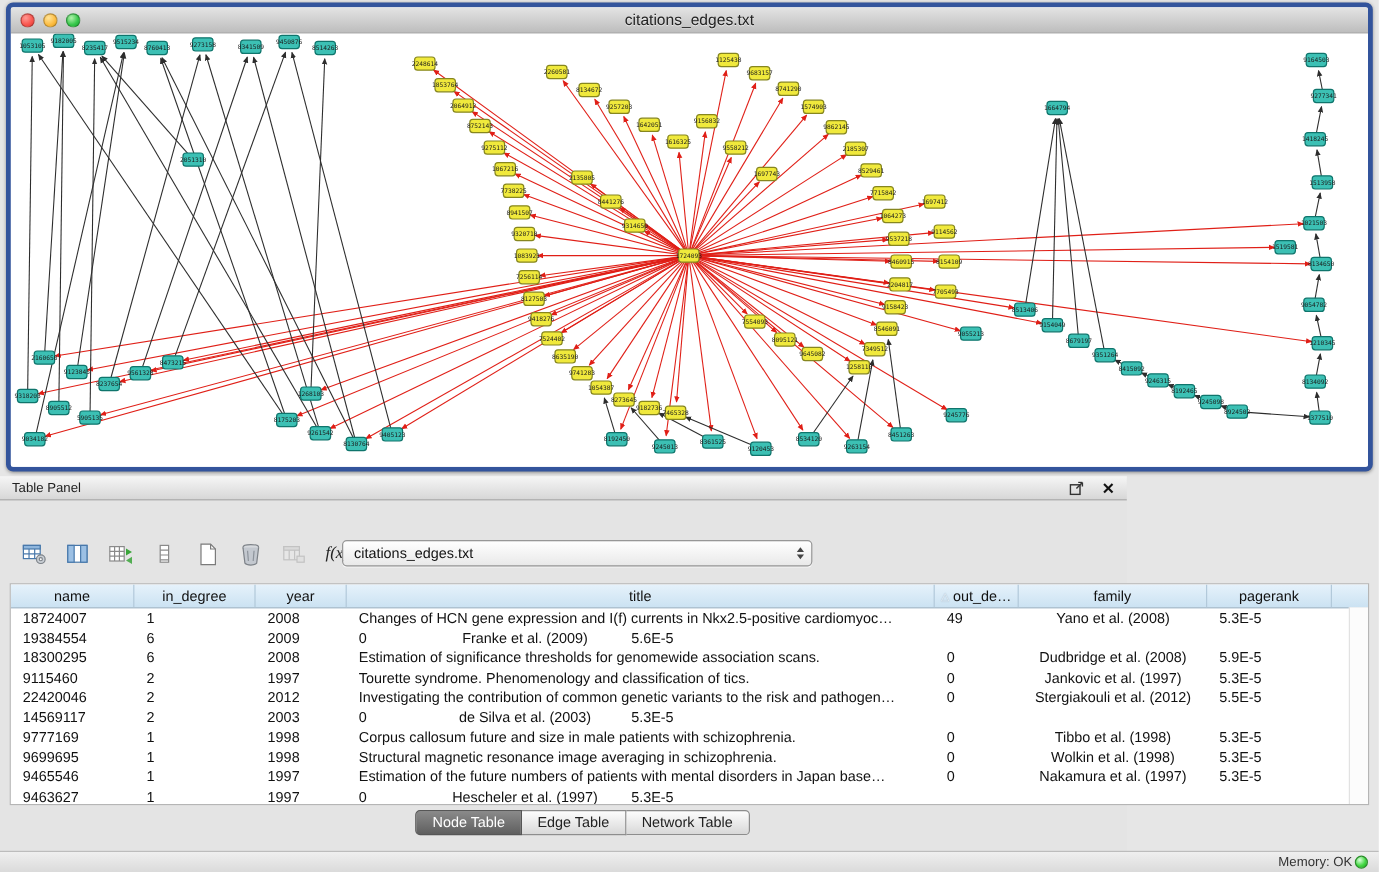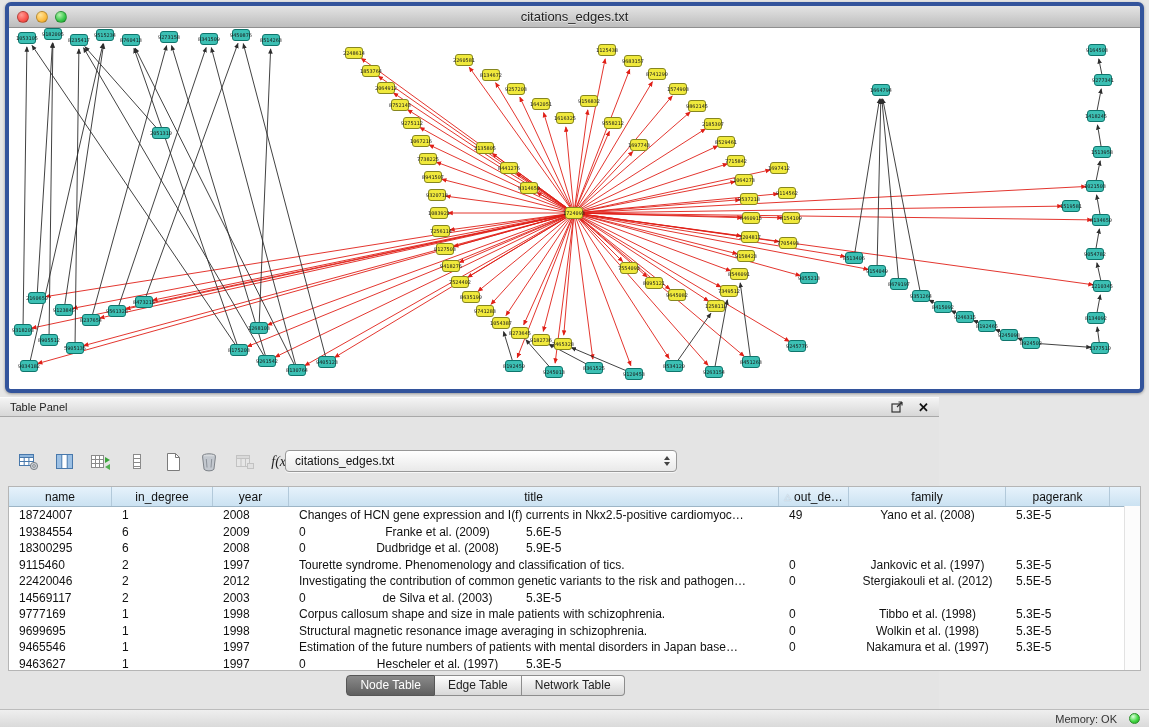--- a/index.html
+++ b/index.html
@@ -85,21 +85,21 @@
     height:19px;line-height:19px;padding:0 13px;font-size:12px;color:#222;
     background:linear-gradient(#fdfdfd,#d8d8d8);border:1px solid #8d8d8d;border-left:none;
   }
   .tab:first-child{border-left:1px solid #8d8d8d;border-radius:4px 0 0 4px;}
   .tab:last-child{border-radius:0 4px 4px 0;}
   .tab.active{background:linear-gradient(#8a8a8a,#5f5f5f);color:#fff;border-color:#565656;}
   
   .statusbar{
     position:absolute;left:0;bottom:0;width:100%;height:18px;box-sizing:border-box;
     background:linear-gradient(#efefef,#dadada);border-top:1px solid #bcbcbc;
-    display:flex;align-items:center;justify-content:flex-end;padding-right:9px;gap:12px;
+    display:flex;align-items:center;justify-content:flex-end;padding-right:9px;gap:2px;
   }
   .mem-text{font-size:11px;color:#333;}
   .mem-ball{
     width:11px;height:11px;border-radius:50%;box-sizing:border-box;border:1px solid #2a8f2a;
     background:radial-gradient(circle at 35% 30%,#dcffdc,#44d844 55%,#1f9e1f);
   }
 </style>
 </head>
 <body>
 
@@ -806,20 +806,21 @@
             <div class="td col1">6</div>
             <div class="td col2">2009</div>
             <div class="td col4">0</div>
             <div class="td col5 center">Franke et al. (2009)</div>
             <div class="td col6">5.6E-5</div>
           </div>
           <div class="tr">
             <div class="td col0">18300295</div>
             <div class="td col1">6</div>
             <div class="td col2">2008</div>
+            <div class="td col3">Estimation of significance thresholds for genomewide association scans.</div>
             <div class="td col4">0</div>
             <div class="td col5 center">Dudbridge et al. (2008)</div>
             <div class="td col6">5.9E-5</div>
           </div>
           <div class="tr">
             <div class="td col0">9115460</div>
             <div class="td col1">2</div>
             <div class="td col2">1997</div>
             <div class="td col3">Tourette syndrome. Phenomenology and classification of tics.</div>
             <div class="td col4">0</div>
@@ -840,21 +841,21 @@
             <div class="td col1">2</div>
             <div class="td col2">2003</div>
             <div class="td col4">0</div>
             <div class="td col5 center">de Silva et al. (2003)</div>
             <div class="td col6">5.3E-5</div>
           </div>
           <div class="tr">
             <div class="td col0">9777169</div>
             <div class="td col1">1</div>
             <div class="td col2">1998</div>
-            <div class="td col3">Corpus callosum shape and size in male patients with schizophrenia.</div>
+            <div class="td col3">Corpus callosum future and size in male patients with schizophrenia.</div>
             <div class="td col4">0</div>
             <div class="td col5 center">Tibbo et al. (1998)</div>
             <div class="td col6">5.3E-5</div>
           </div>
           <div class="tr">
             <div class="td col0">9699695</div>
             <div class="td col1">1</div>
             <div class="td col2">1998</div>
             <div class="td col3">Structural magnetic resonance image averaging in schizophrenia.</div>
             <div class="td col4">0</div>

